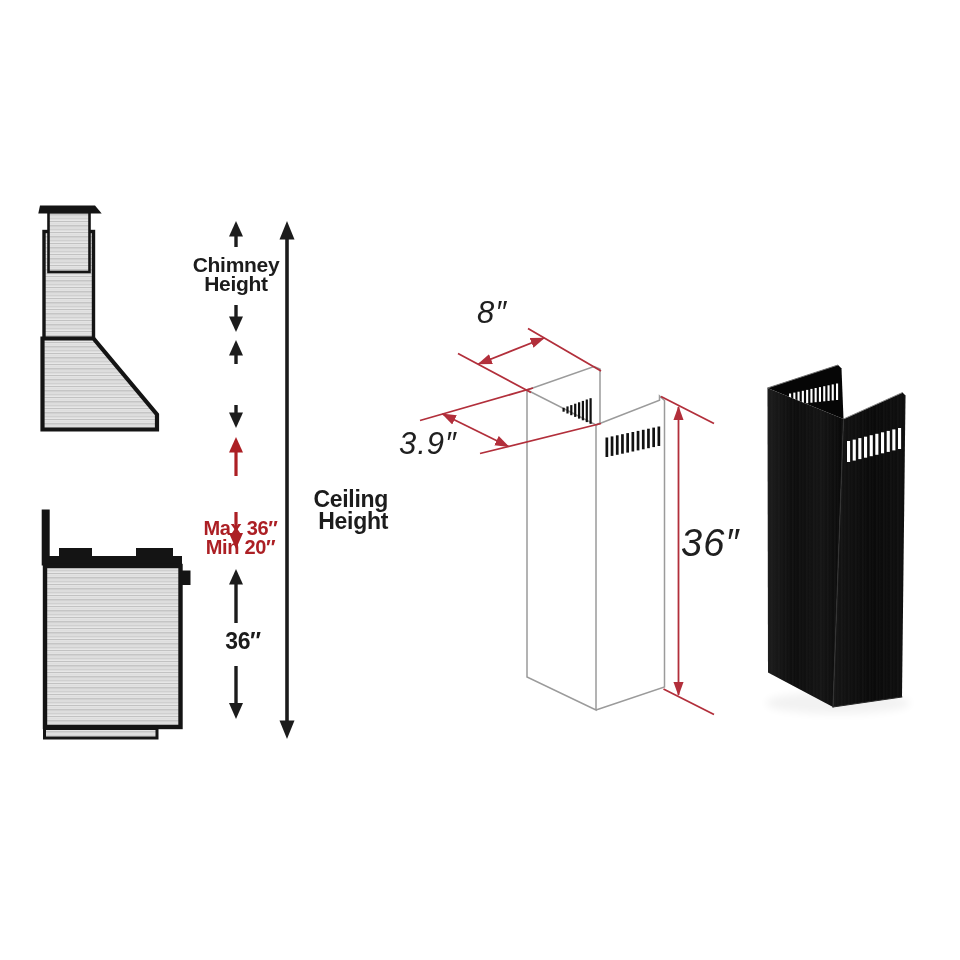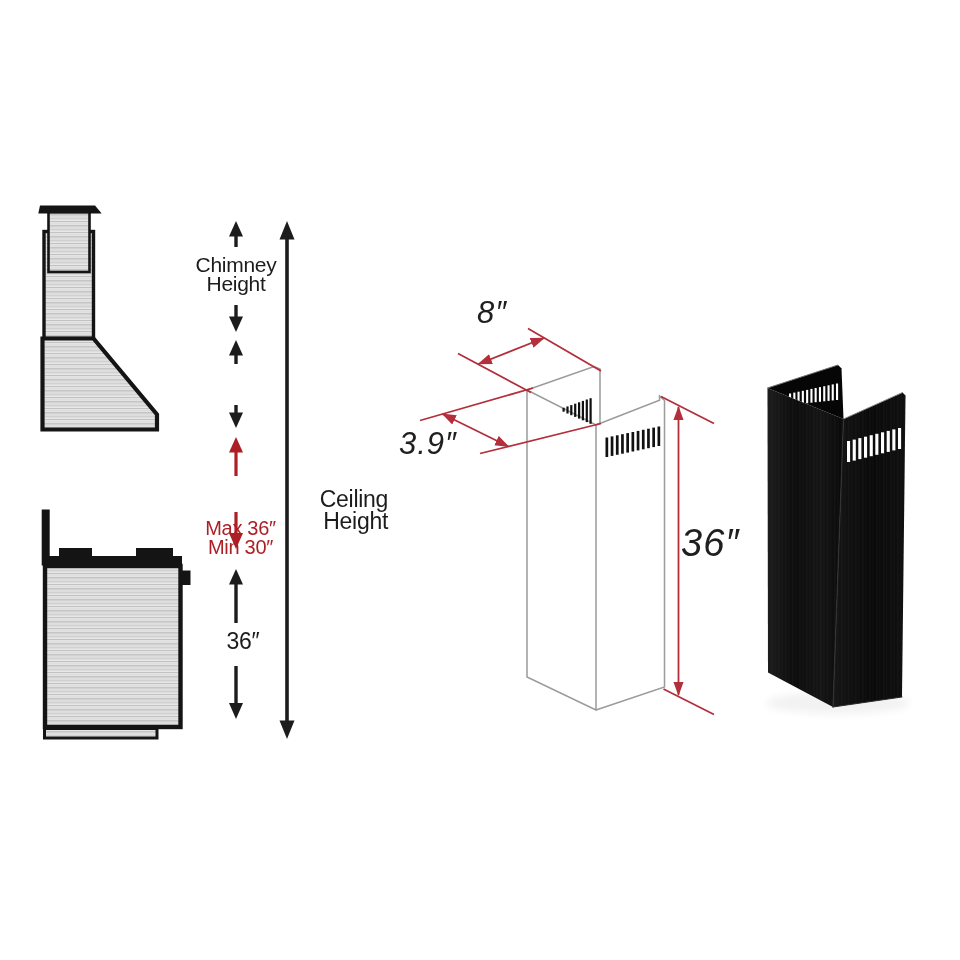--- a/index.html
+++ b/index.html
@@ -1,19 +1,19 @@
 <!DOCTYPE html>
 <html><head>
 <meta charset="utf-8">
 <style>
   html,body{margin:0;padding:0;background:#fff;}
   .stage{position:relative;width:960px;height:960px;background:#fff;overflow:hidden;
          font-family:"Liberation Sans",sans-serif;}
   .stage svg{position:absolute;display:block;}
-  .lbl{position:absolute;font-weight:400;color:#1c1c1c;font-size:21px;line-height:19px;
+  .lbl{position:absolute;font-weight:700;color:#1c1c1c;font-size:21px;line-height:19px;
        letter-spacing:-0.3px;text-align:center;white-space:pre-line;}
   .lbl.red{color:#ac1f24;font-size:20px;line-height:19px;}
   .lbl.left-align{text-align:right;font-size:23px;line-height:22px;}
   .dim-lbl{position:absolute;font-style:italic;font-weight:400;color:#1f1f1f;
            font-size:31px;line-height:31px;letter-spacing:1px;}
   .dim-lbl.big{font-size:38px;line-height:38px;}
 </style>
 </head>
 <body>
 
@@ -73,21 +73,21 @@
     <g stroke="#1c1c1c" fill="#1c1c1c" stroke-width="3.6">
       <path d="M287,238 V722" fill="none"></path>
       <polygon points="287,221 279.5,239.5 294.5,239.5" stroke="none"></polygon>
       <polygon points="287,739 279.5,720.5 294.5,720.5" stroke="none"></polygon>
     </g>
   </svg>
 
   <div class="lbl" style="left:176px;top:255px;width:120px;">Chimney Height</div>
   <div style="position:absolute;left:181px;top:474px;width:119px;">
     <div class="lbl red" style="position:static;margin-top:45px;">Max 36″</div>
-    <div class="lbl red" style="position:static;">Min 30″</div>
+    <div class="lbl red" style="position:static;">Min 20″</div>
   </div>
   <div class="lbl left-align" style="left:293px;top:488px;width:95px;">Ceiling Height</div>
   <div class="lbl" style="left:183px;top:632px;width:120px;font-size:23px;">36″</div>
 
   <svg style="left:395px;top:290px;" width="340" height="440" viewBox="395 290 340 440">
     <defs>
       <marker id="dimArrow" viewBox="0 0 10 10" refX="9.3" refY="5" markerWidth="8" markerHeight="8" orient="auto-start-reverse">
         <path d="M0,1.4 L10,5 L0,8.6 z" fill="#b22f3b"></path>
       </marker>
     </defs>

